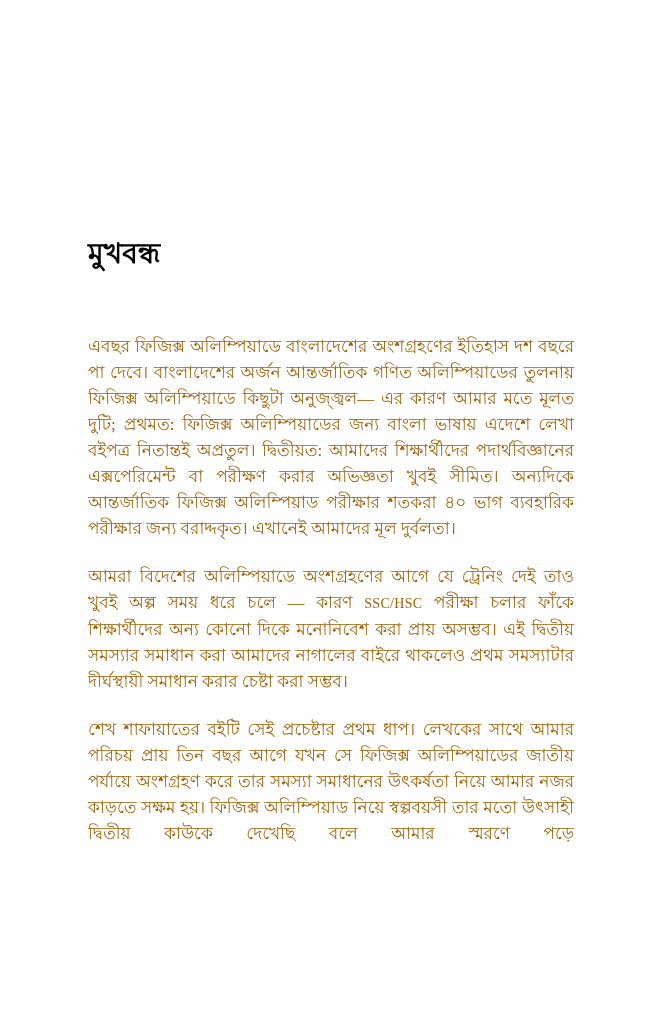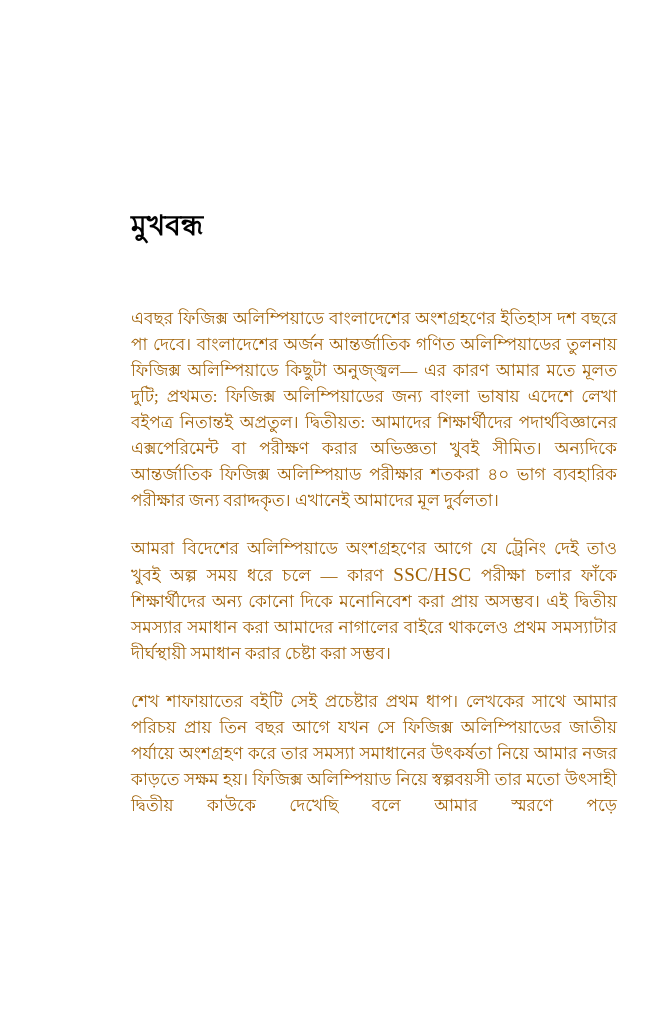--- a/index.html
+++ b/index.html
@@ -15,23 +15,22 @@
     margin: 0 auto;
     background: #ffffff;
     overflow: hidden;
     box-sizing: border-box;
   }
 
   
   .content {
     position: absolute;
     left: 88px;
-    top: 208px;
+    top: 236px;
     width: 486px;
-    margin-left: 43px;
   }
 
   .page-title {
     font-family: "Liberation Serif", "DejaVu Serif", serif;
     font-weight: 700;
     font-size: 28px;
     line-height: 1.3;
     color: #000000;
     margin: 0 0 62px 0;
     letter-spacing: 0.2px;
@@ -49,21 +48,21 @@
     hyphens: none;
   }
 
   .body-copy + .body-copy {
     margin-top: 22px;
   }
 
   
   .latin {
     font-family: "Liberation Serif", "DejaVu Serif", serif;
-    font-size: 19px;
+    font-size: 14px;
     letter-spacing: 0.3px;
   }
 
   
   .continues::after {
     content: "";
     display: inline-block;
     width: 100%;
   }
 </style>

